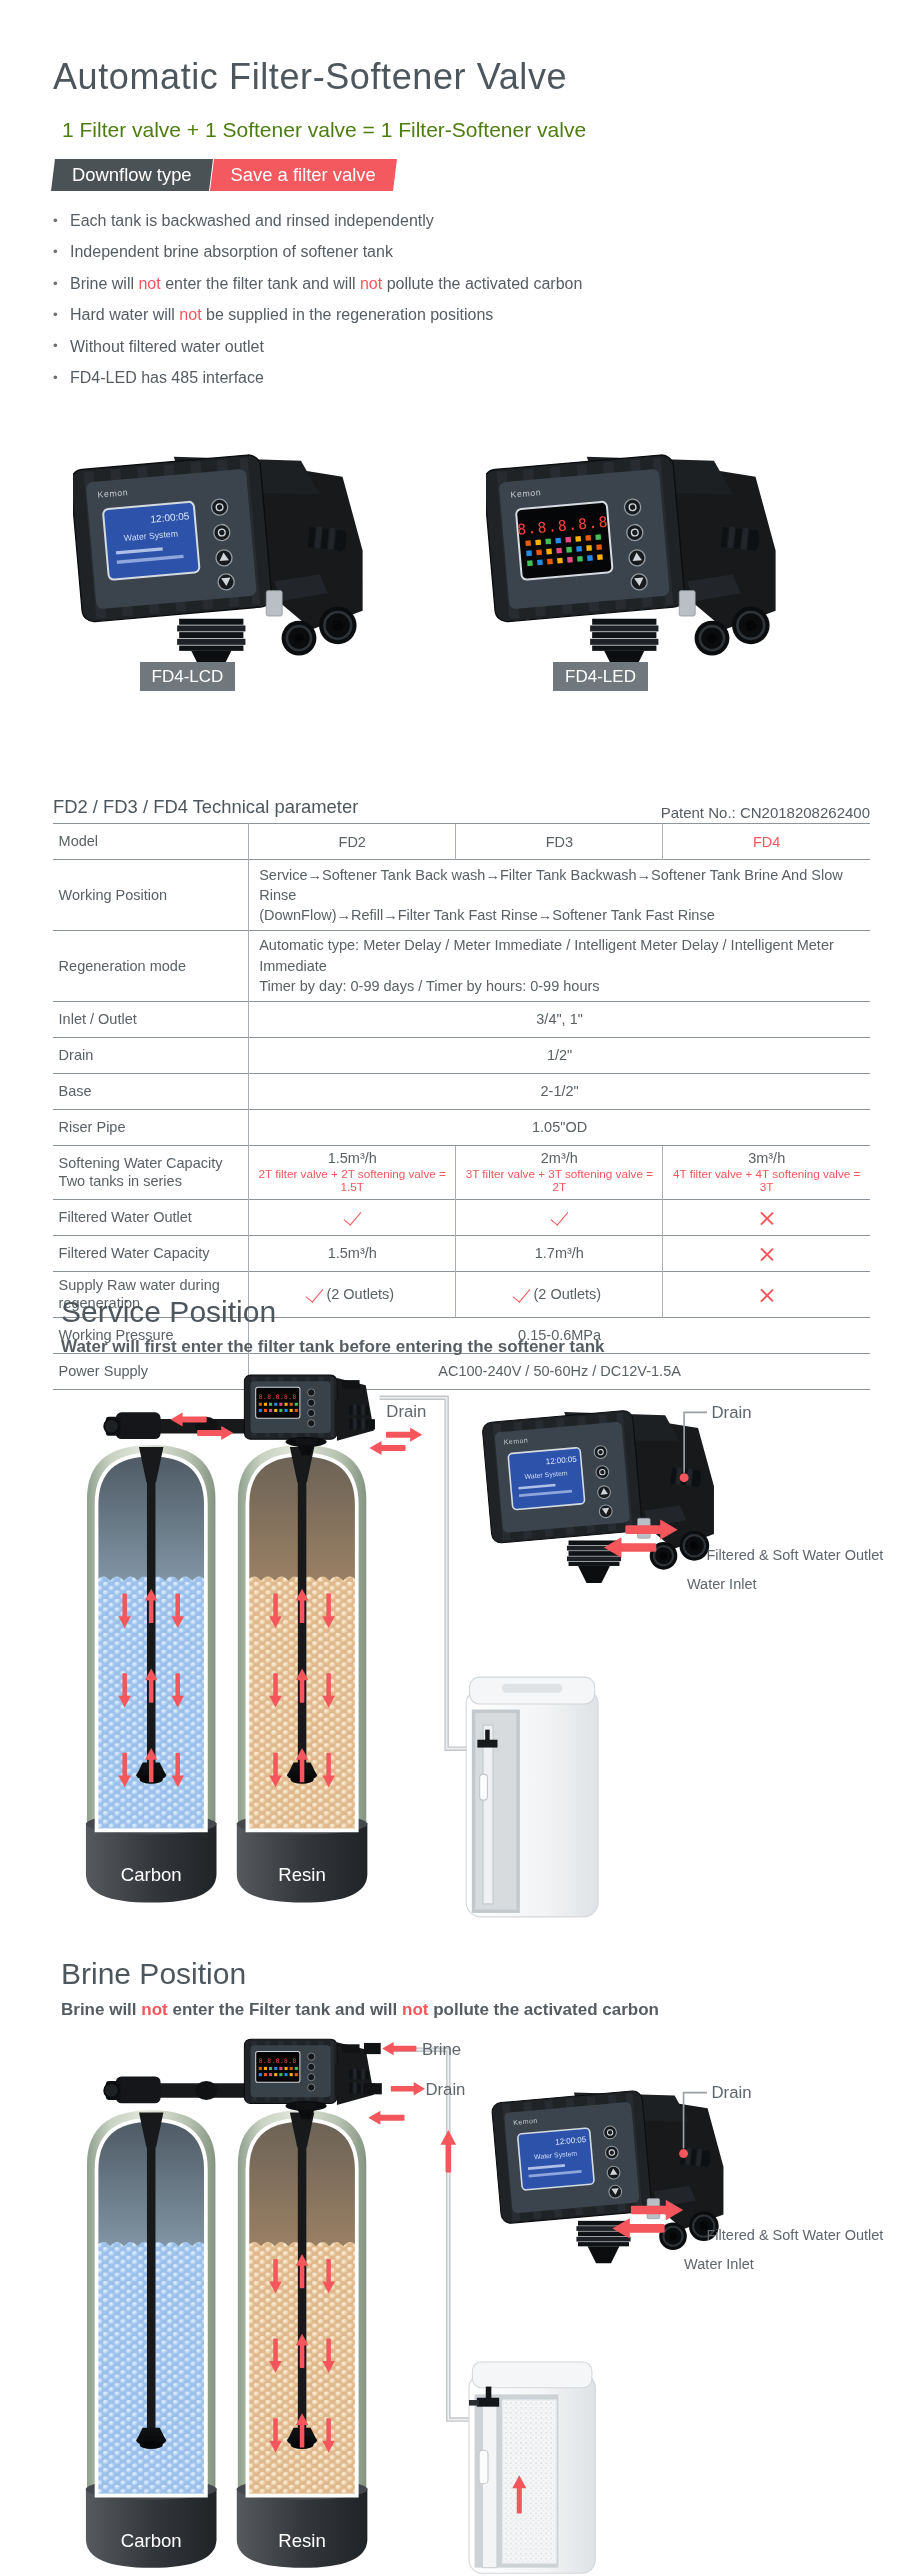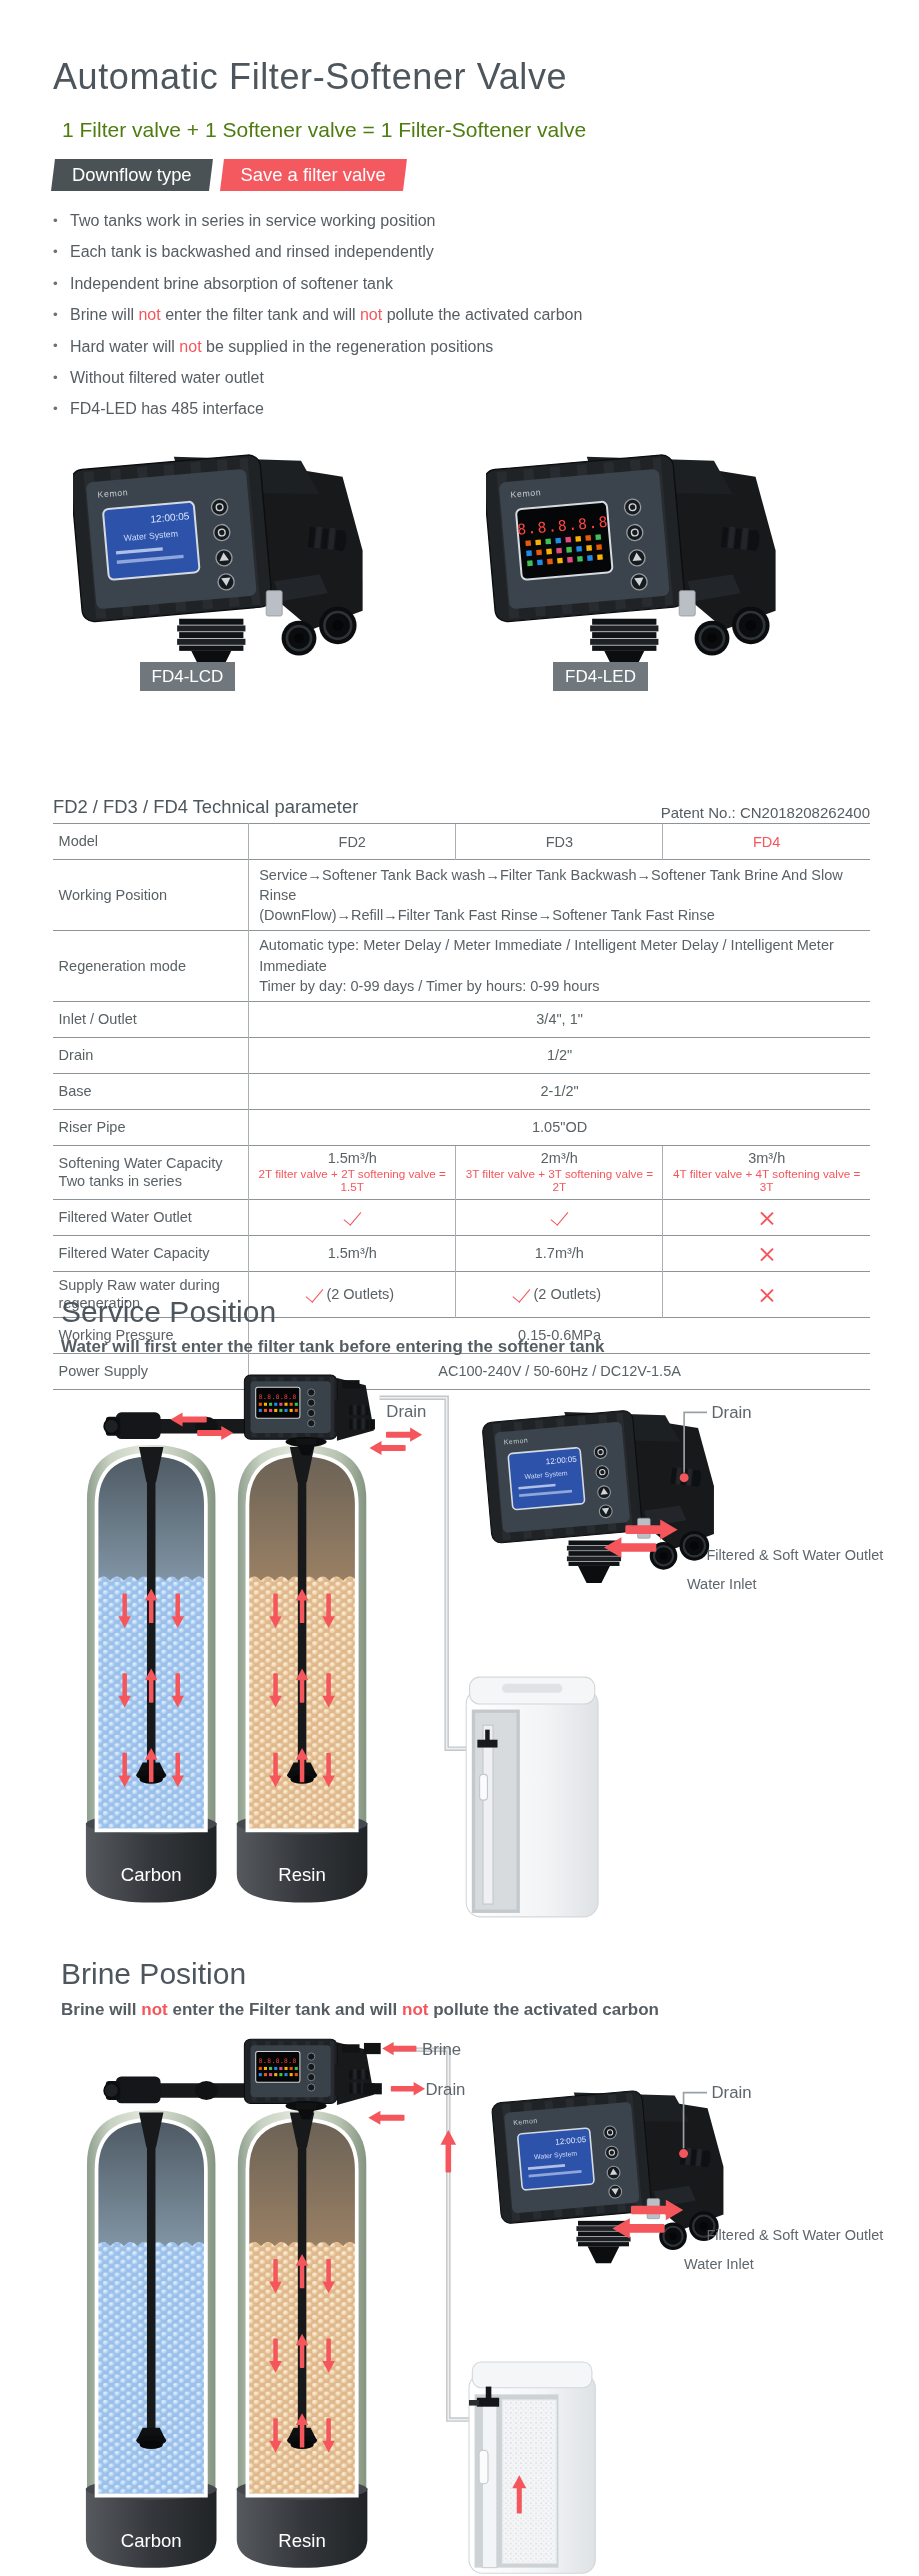--- a/index.html
+++ b/index.html
@@ -3,21 +3,21 @@
 <meta charset="utf-8">
 <style>
   html,body{margin:0;padding:0;background:#ffffff;}
   .page{position:relative;width:920px;height:2576px;background:#fff;overflow:hidden;
         font-family:"Liberation Sans",sans-serif;color:#565d62;}
   .abs{position:absolute;}
 
   
   .title{left:53px;top:56px;font-size:36px;font-weight:300;color:#4d565c;letter-spacing:0.6px;}
   .subtitle{left:62px;top:118px;font-size:21px;font-weight:300;color:#4d7c0f;}
-  .badges{left:53px;top:159px;display:flex;gap:11px;}
+  .badges{left:53px;top:159px;display:flex;gap:1px;}
   .badge{position:relative;height:32px;padding:0 19px;display:flex;align-items:center;}
   .badge-bg{position:absolute;inset:0;transform:skewX(-7deg);}
   .badge-dark .badge-bg{background:#4b5255;}
   .badge-red  .badge-bg{background:#f4595f;}
   .badge-text{position:relative;color:#fff;font-size:18.4px;font-weight:300;}
 
   
   .features{left:53px;top:212px;width:782px;list-style:none;margin:0;padding:0;}
   .features li{font-size:16px;color:#565d62;margin-bottom:13.4px;font-weight:300;}
   .features li::before{content:"•";color:#6a7176;font-size:13.4px;margin-right:12.3px;vertical-align:1.1px;}
@@ -352,21 +352,20 @@
       <span class="badge-bg"></span>
       <span class="badge-text">Downflow type</span>
     </div>
     <div class="badge badge-red">
       <span class="badge-bg"></span>
       <span class="badge-text">Save a filter valve</span>
     </div>
   </div>
 
   <ul class="abs features">
-      <li><span><span>Two tanks work in series in service working position</span></span></li>
       <li><span><span>Each tank is backwashed and rinsed independently</span></span></li>
       <li><span><span>Independent brine absorption of softener tank</span></span></li>
       <li><span><span>Brine will </span><span class="red">not</span><span> enter the filter tank and will </span><span class="red">not</span><span> pollute the activated carbon</span></span></li>
       <li><span><span>Hard water will </span><span class="red">not</span><span> be supplied in the regeneration positions</span></span></li>
       <li><span><span>Without filtered water outlet</span></span></li>
       <li><span><span>FD4-LED has 485 interface</span></span></li>
     </ul>
 
   <svg class="abs" style="left:73px;top:450px" width="302" height="231" viewBox="0 0 450 345">
     <use href="#valve-big-lcd"></use>

